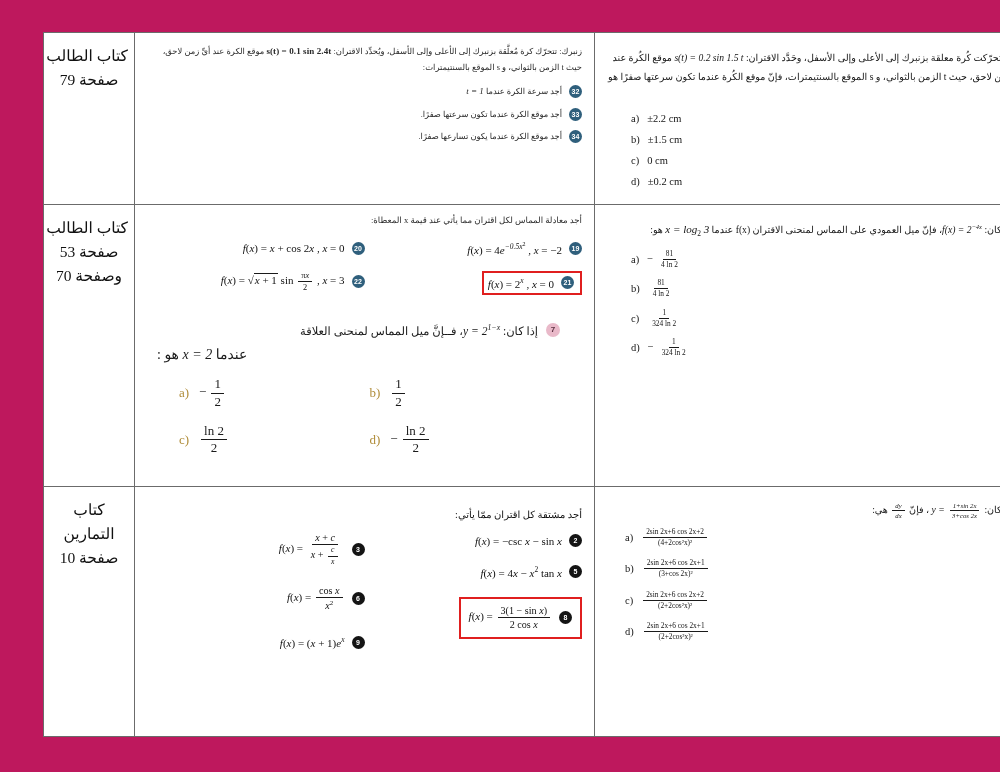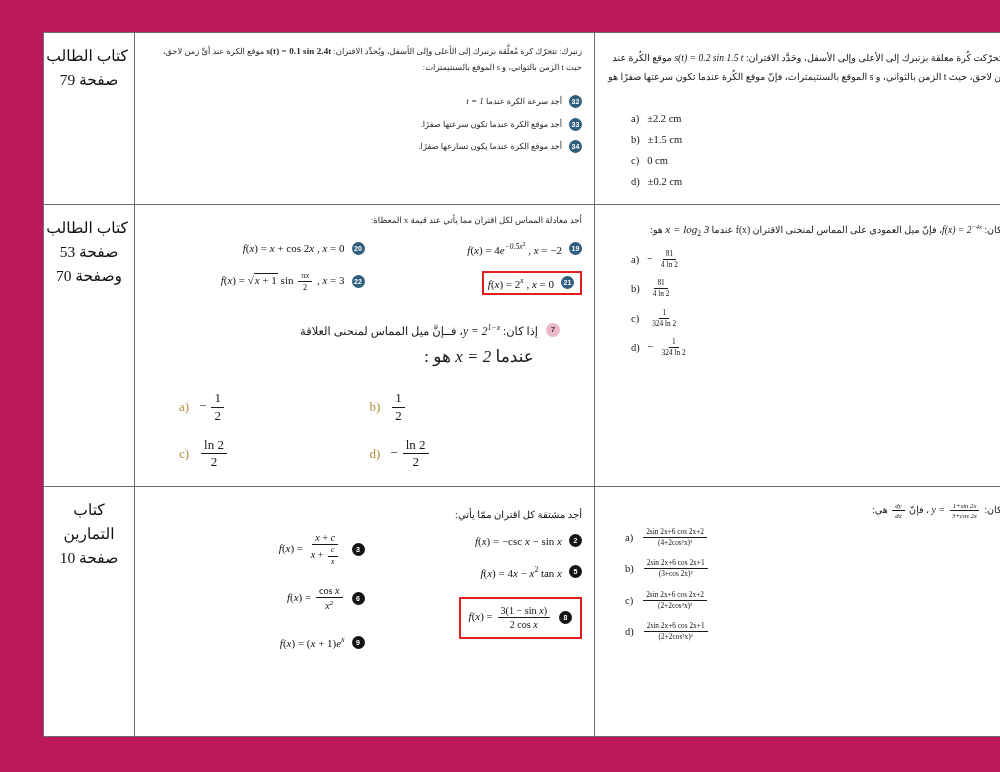--- a/index.html
+++ b/index.html
@@ -86,21 +86,21 @@
     direction: ltr;
     display: inline-block;
     font-family: "Liberation Serif", "DejaVu Serif", serif;
     font-style: italic;
   }
   .mb { font-weight: bold; font-style: normal; }
   sup, sub { font-size: 0.68em; font-style: normal; }
   sup.it, sub.it { font-style: italic; }
 
   
-  .ex-list { margin-top: 19px; }
+  .ex-list { margin-top: 9px; }
   .ex-row {
     display: flex;
     direction: rtl;
     align-items: center;
     margin-bottom: 9px;
   }
   .badge {
     flex: 0 0 auto;
     width: 13px; height: 13px;
     border-radius: 50%;
@@ -212,23 +212,23 @@
   .p7-badge {
     width: 14px; height: 14px; border-radius: 50%;
     background: #e9b9c9; color: #5a3040;
     font-family: "Liberation Sans", sans-serif;
     font-size: 8px; font-weight: bold; line-height: 14px;
     text-align: center; margin-left: 8px; flex: 0 0 auto;
     font-style: normal;
   }
   .p7-line2 {
     direction: rtl;
-    text-align: right;
-    font-size: 17px;
-    margin-bottom: 24px;
+    text-align: left;
+    font-size: 14px;
+    margin-bottom: 14px;
     padding-right: 26px;
   }
   .p7-opts {
     display: flex;
     direction: ltr;
     flex-wrap: wrap;
     padding-left: 22px;
   }
   .p7-opt {
     flex: 0 0 50%;

